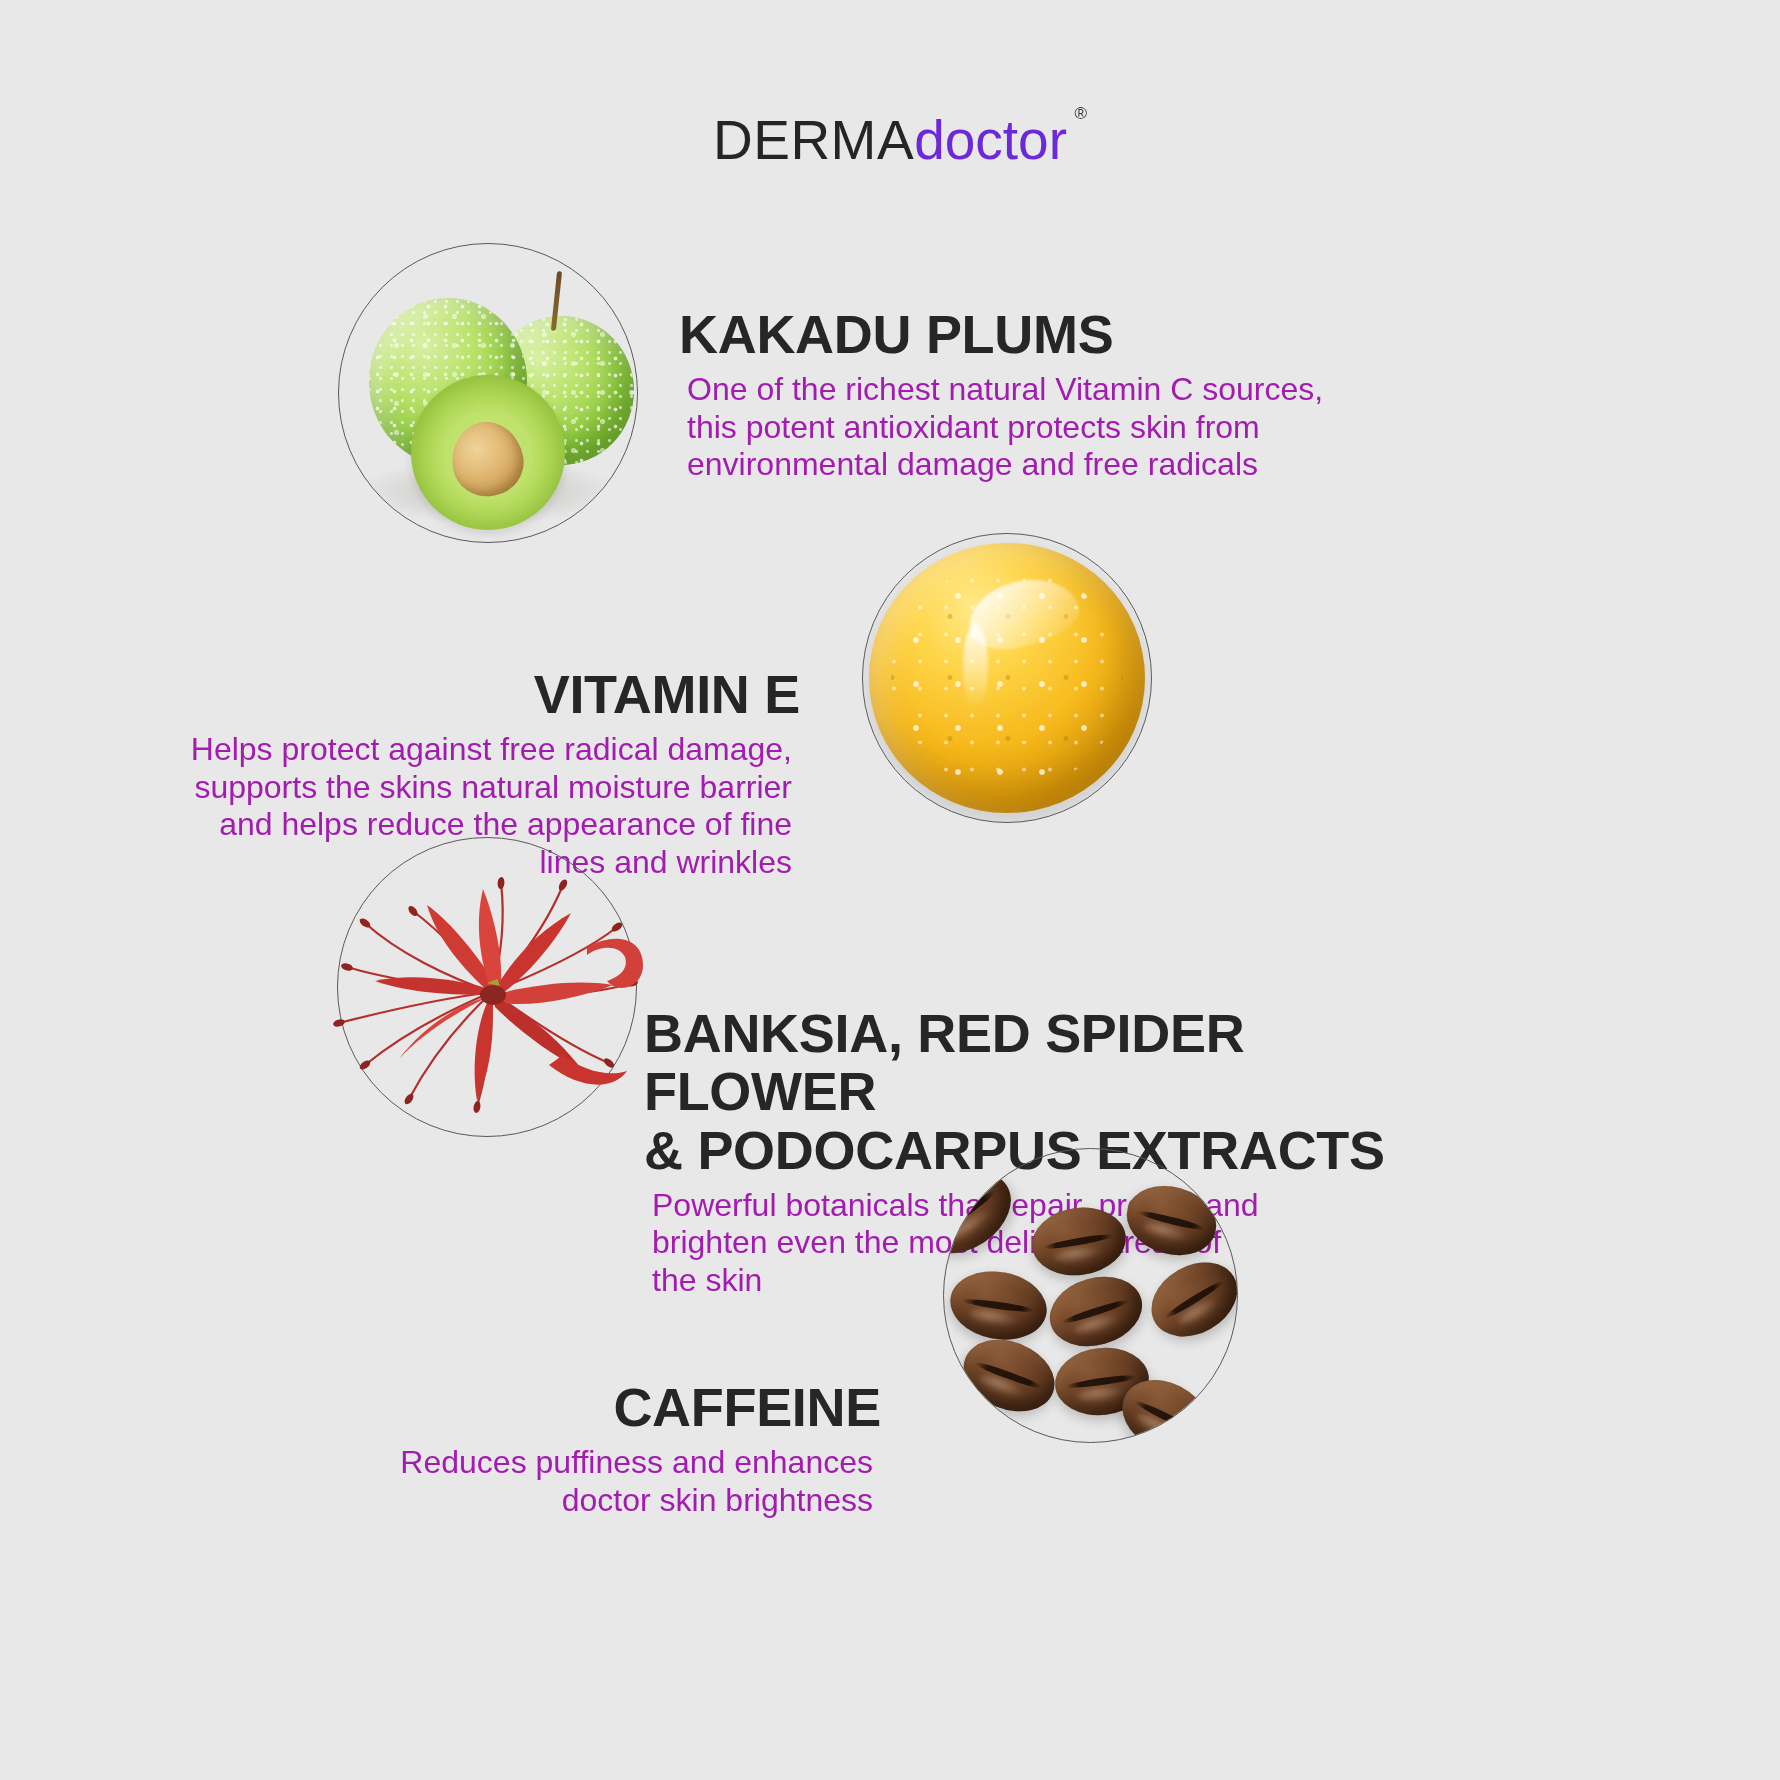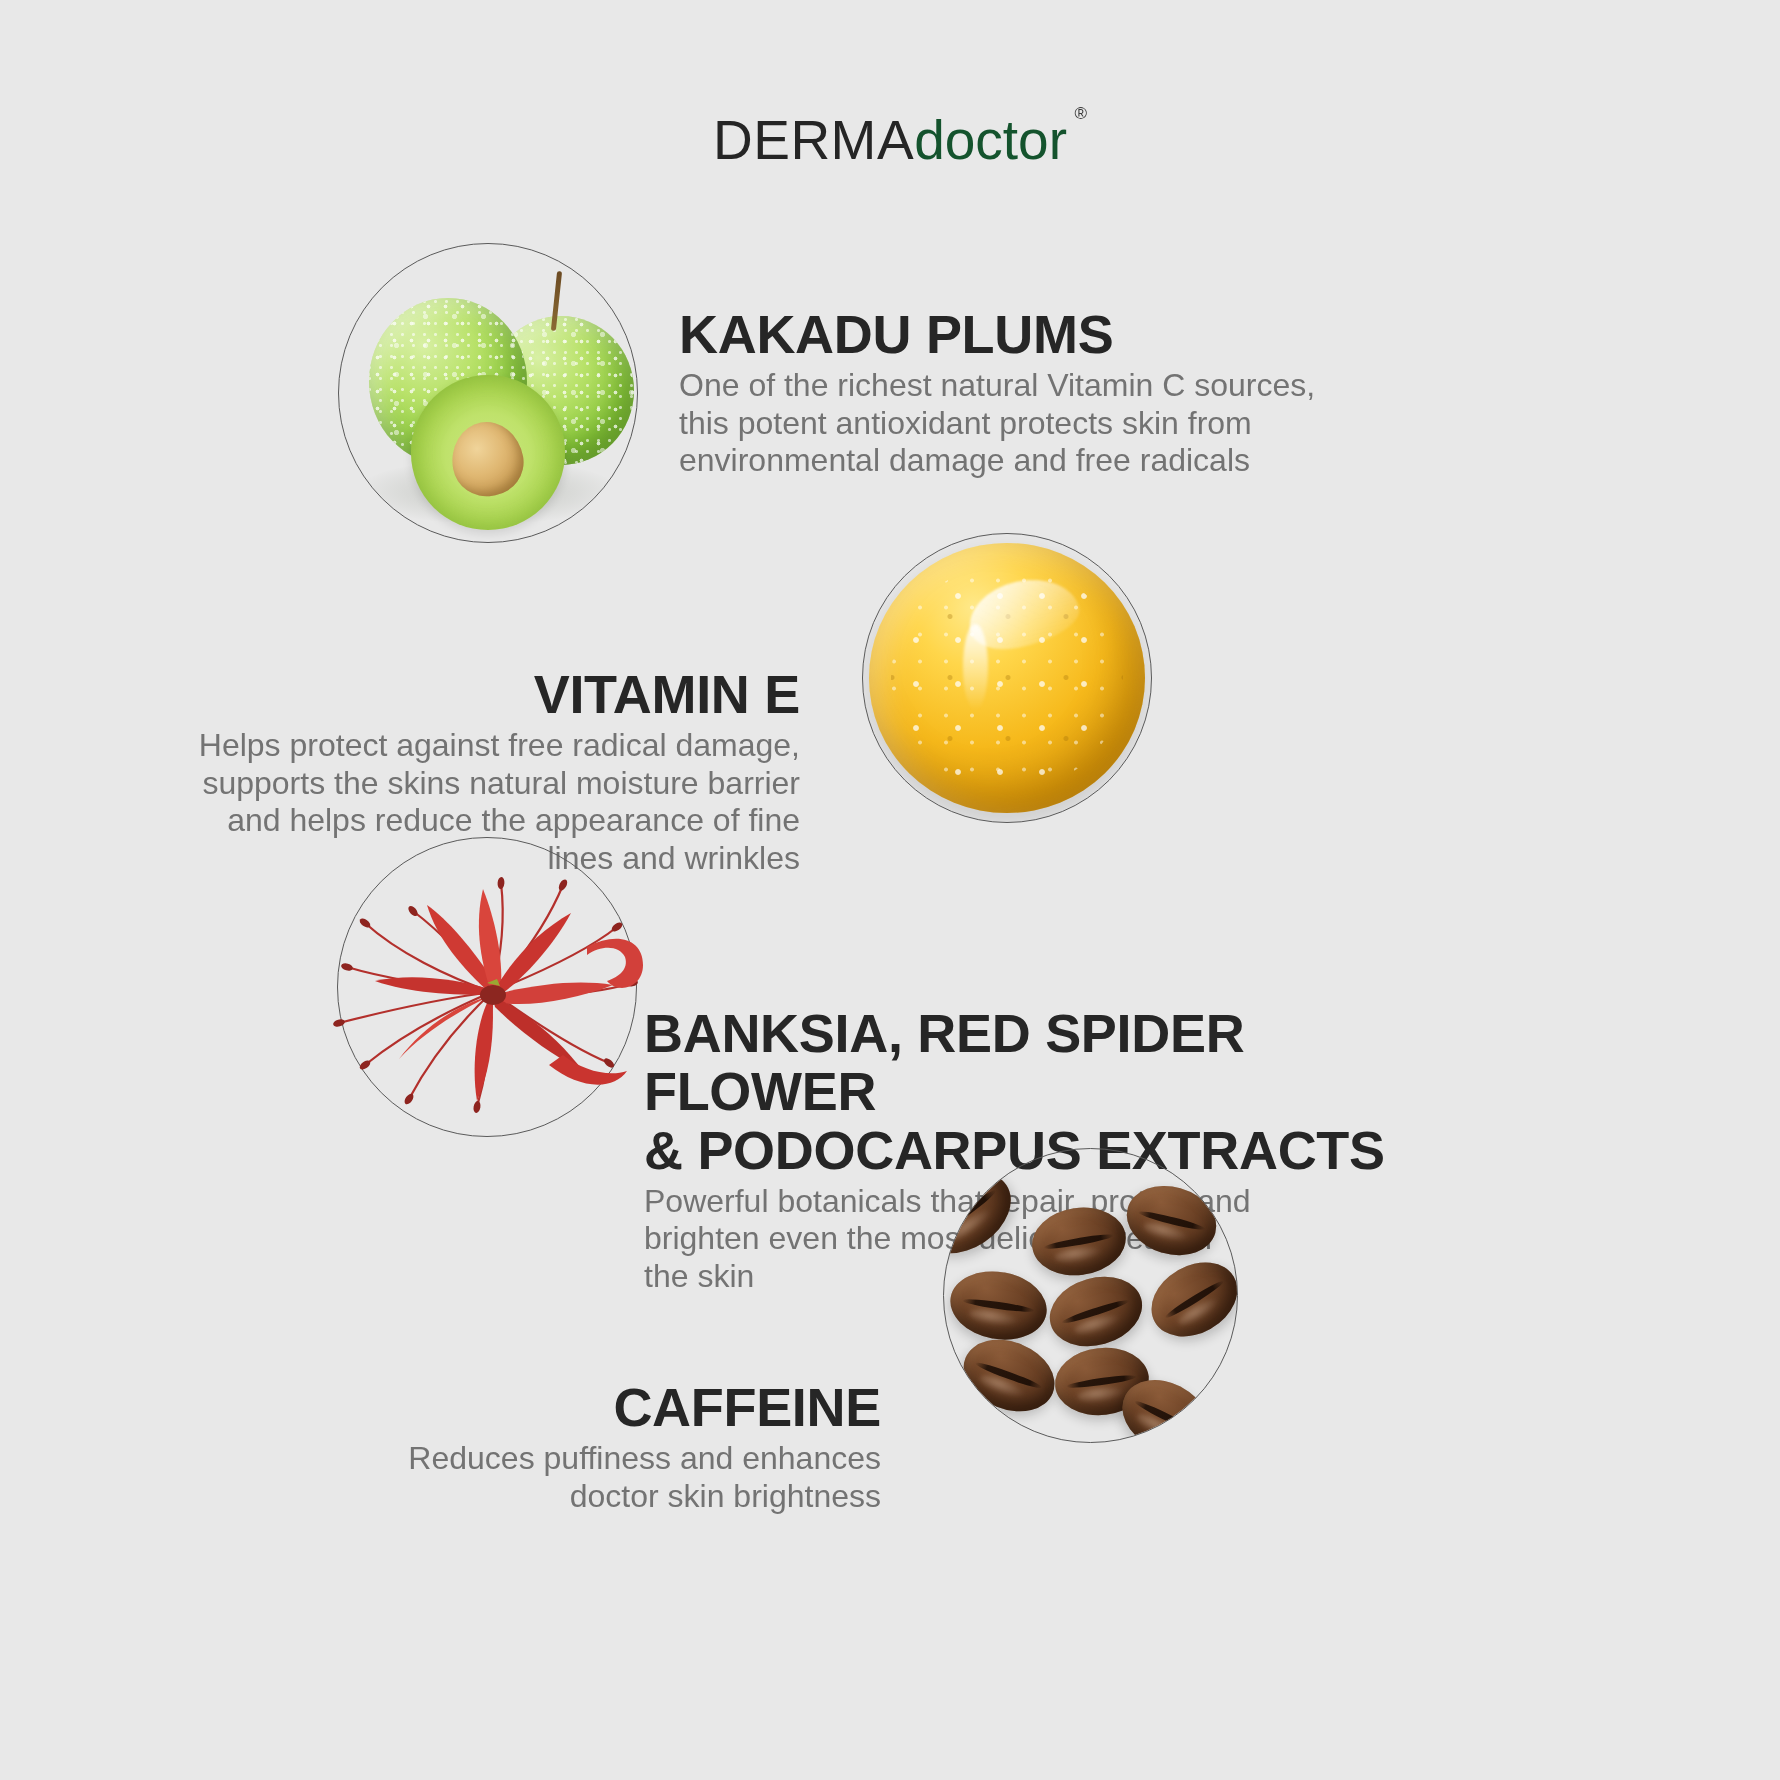--- a/index.html
+++ b/index.html
@@ -39,21 +39,21 @@
     font-size: 55px;
     font-weight: 400;
     letter-spacing: 0.5px;
     color: #252525;
     font-family: "Liberation Sans", sans-serif;
   }
   .brand-doctor {
     font-size: 55px;
     font-weight: 400;
     letter-spacing: 0px;
-    color: #14532d;
+    color: #6d28d9;
   }
   .brand-tm {
     position: absolute;
     top: -4px;
     right: -20px;
     font-size: 17px;
     color: #3a3a3a;
   }
 
   
@@ -69,22 +69,22 @@
     letter-spacing: -0.3px;
     line-height: 1.08;
     color: #262626;
     margin: 0 0 4px 0;
     white-space: pre-line;
   }
   .sec-body {
     font-size: 32px;
     font-weight: 400;
     line-height: 1.17;
-    color: #737373;
-    margin: 0;
+    color: #a21caf;
+    margin: 8px;
     white-space: pre-line;
   }
   .align-left  { text-align: left;  }
   .align-right { text-align: right; }
 
   
   .circle-frame {
     position: absolute;
     border-radius: 50%;
     border: 1.4px solid #5a5a5a;

